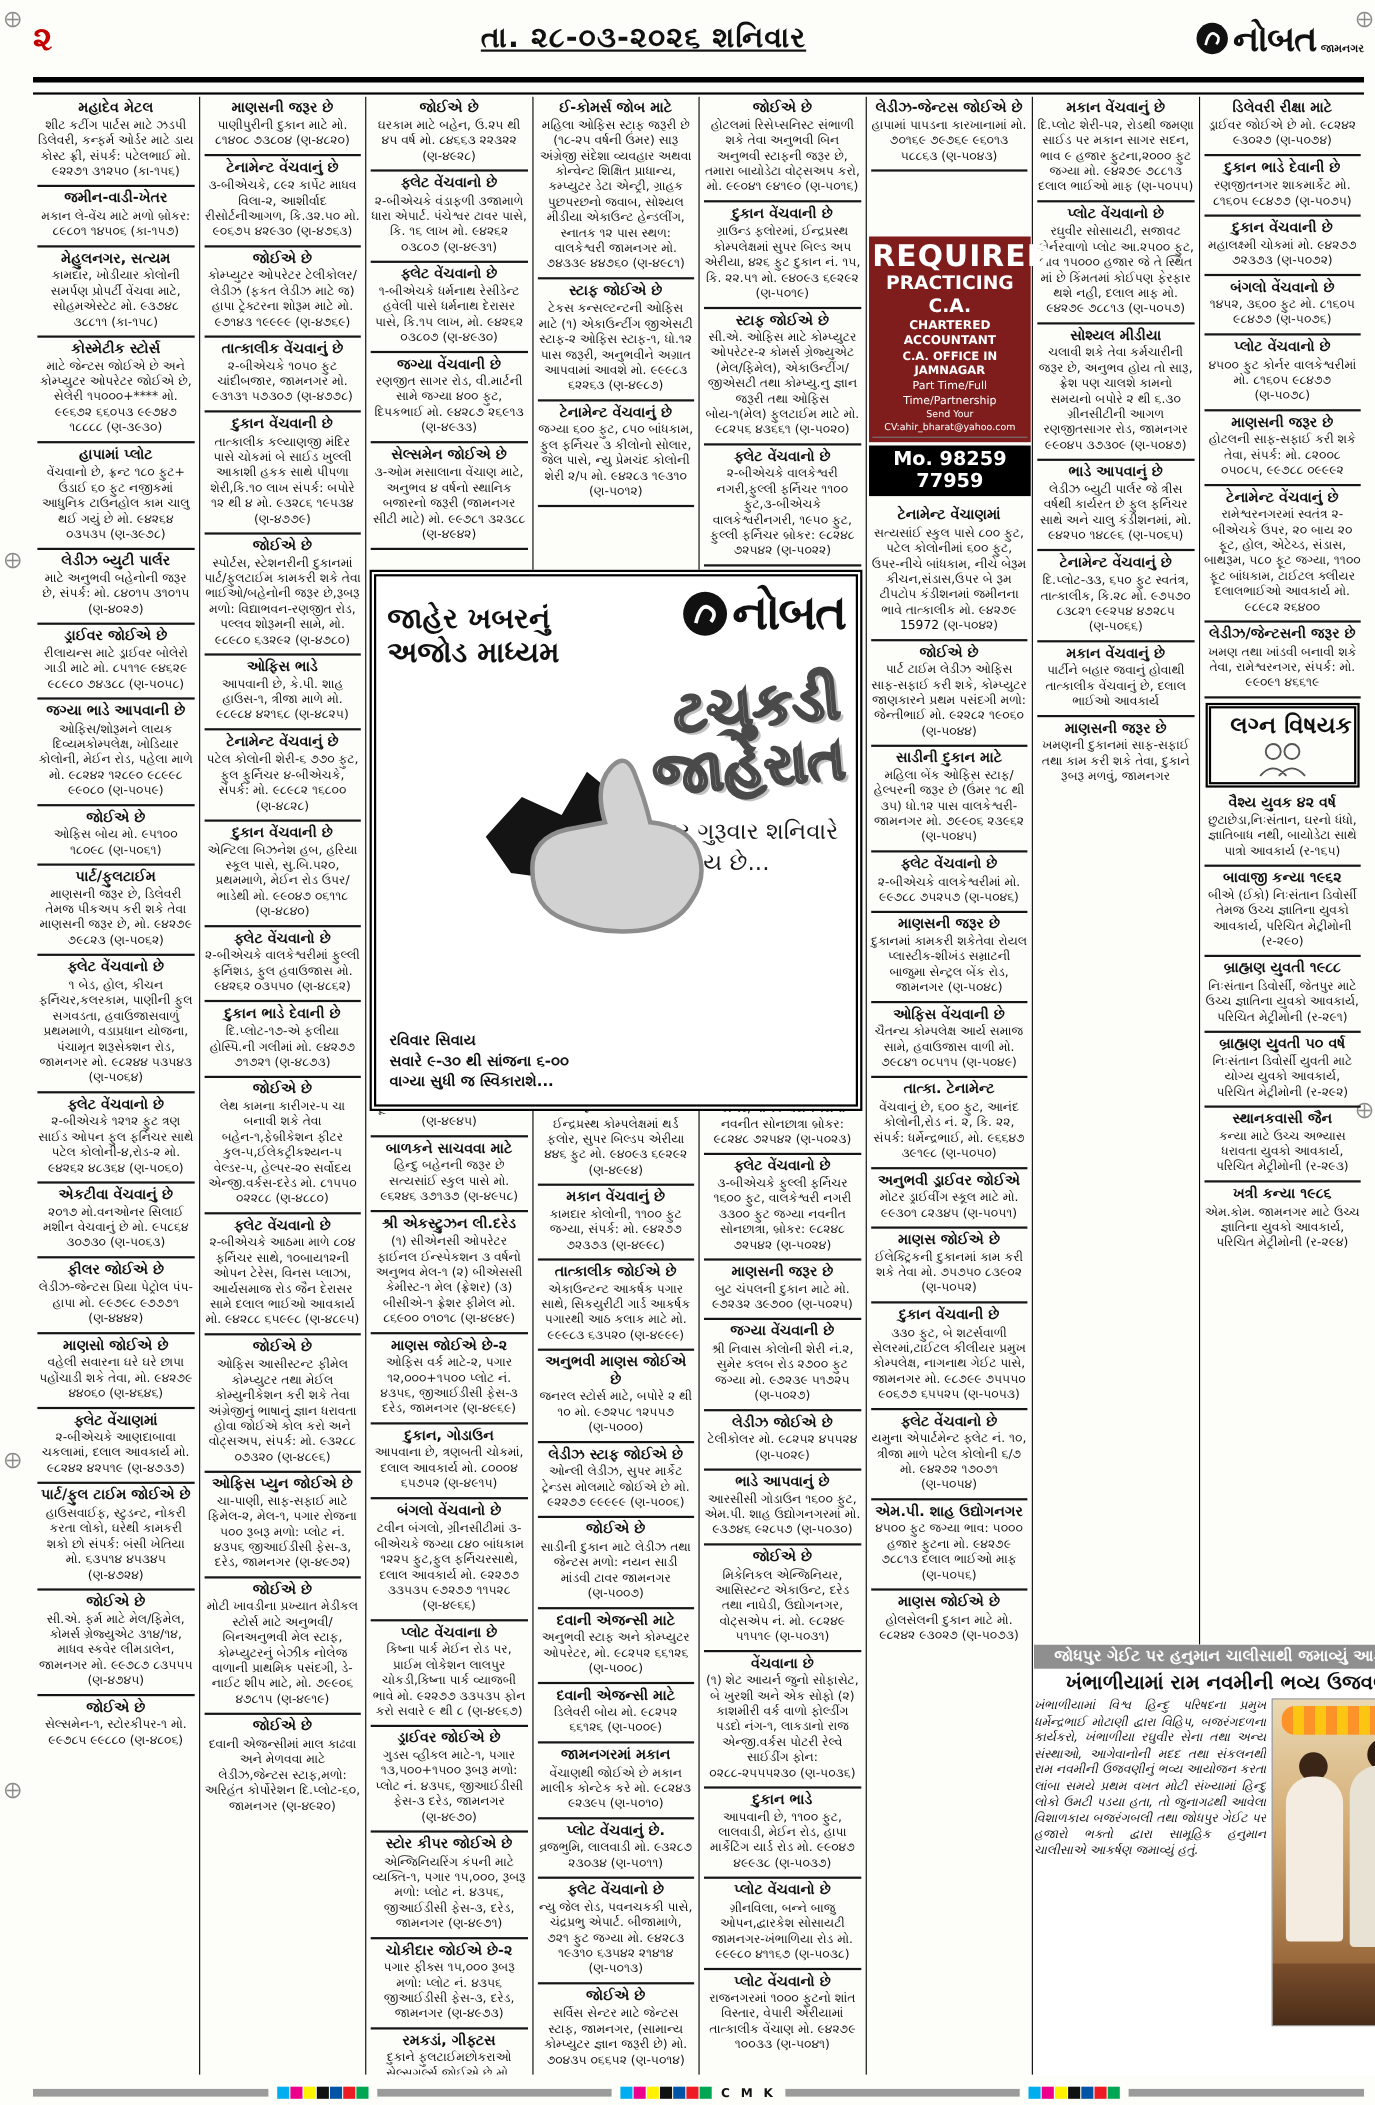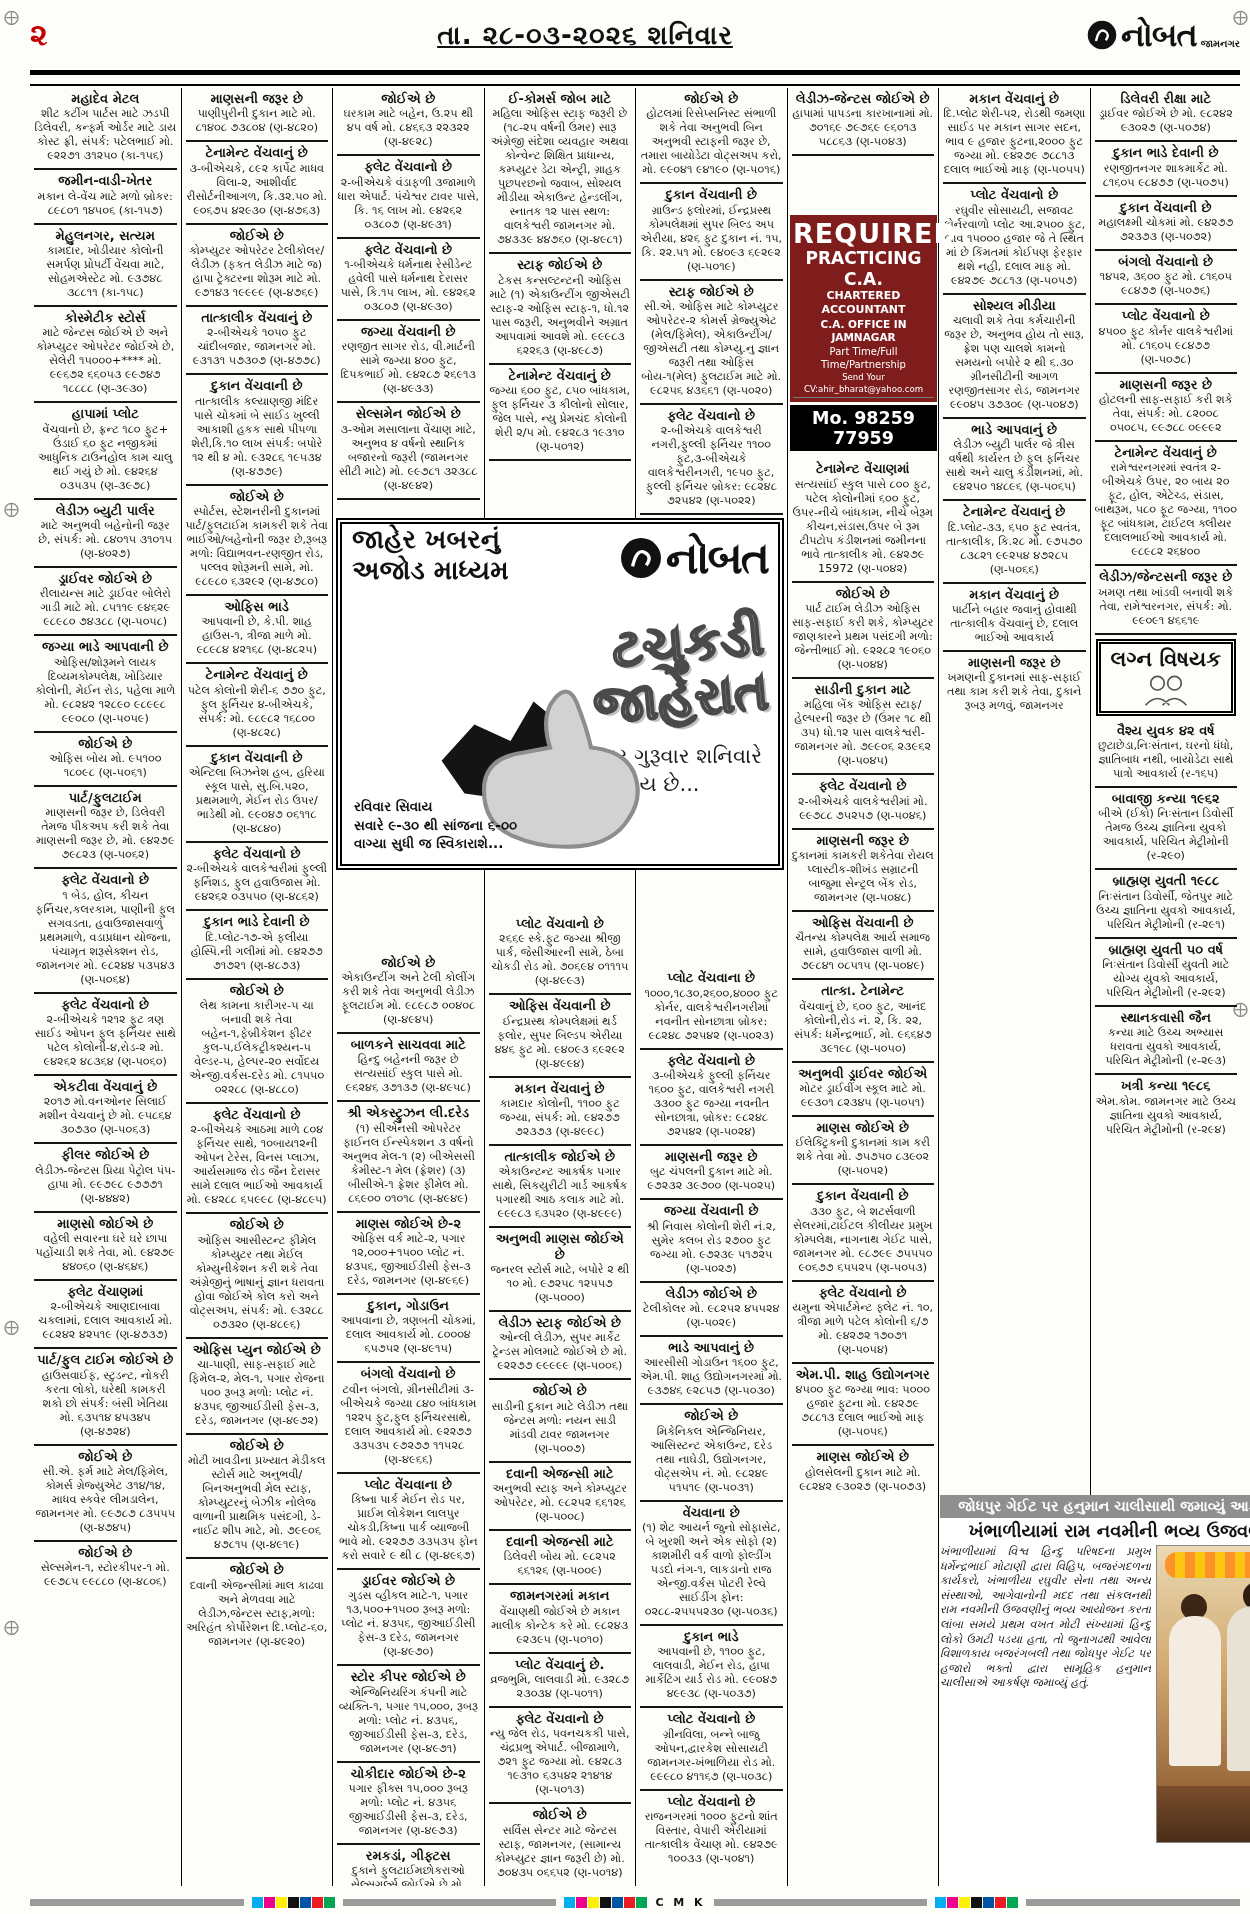--- a/index.html
+++ b/index.html
@@ -19,25 +19,25 @@
   
   .grid{position:absolute;top:88px;left:30px;right:9px;bottom:28px;display:flex;}
   .col{flex:1 1 0;overflow:hidden;padding:0 4px;}
   .col + .col{border-left:1px solid #000;}
   .ad{border-bottom:2px solid #151515;padding:3px 0 5px;}
   .ad:last-child{border-bottom:none;}
   .ad-h{font-weight:bold;font-size:13px;line-height:1.18;text-align:center;}
   .ad-b{font-size:11.2px;line-height:1.25;text-align:center;margin-top:1px;}
   .spacer{border-bottom:none;}
   
-  .marriage{border:5px double #000;margin:4px 1px;padding:4px 2px;text-align:center;}
+  .marriage{border:5px double #000;margin:4px 1px;padding:4px 2px;text-align:right;}
   .m-title{font-size:21px;font-weight:900;line-height:1.1;}
   .m-ico{display:block;margin:2px auto 0;width:58px;height:34px;}
   
-  .promo{position:absolute;left:336px;top:518px;width:448px;height:352px;background:#fff;border:6px double #000;box-sizing:border-box;padding:0 10px;}
+  .promo{position:absolute;left:336px;top:518px;width:448px;height:492px;background:#fff;border:6px double #000;box-sizing:border-box;padding:24px 10px;}
   .promo-tag{font-size:26px;font-weight:900;line-height:1.2;width:58%;}
   .promo-logo{position:absolute;top:8px;right:10px;display:flex;align-items:center;gap:4px;}
   .promo-logo .emb{width:42px;height:42px;}
   .promo-logo-txt{font-size:44px;font-weight:900;letter-spacing:-2px;}
   .promo-big{position:absolute;right:12px;top:92px;text-align:right;transform:rotate(-5deg);font-weight:900;font-size:52px;line-height:1.05;color:#fff;-webkit-text-stroke:2.5px #4a4a4a;text-shadow:3px 3px 0 #c2c2c2;}
   .promo-days{position:absolute;right:16px;top:218px;font-size:21px;line-height:1.35;color:#1a1a1a;text-align:left;}
   .promo-note{position:absolute;left:12px;bottom:12px;font-size:13.5px;font-weight:bold;line-height:1.35;}
   .promo-art{position:absolute;left:70px;top:140px;width:230px;height:210px;}
   
   .required{position:absolute;left:790px;top:215px;width:147px;}

